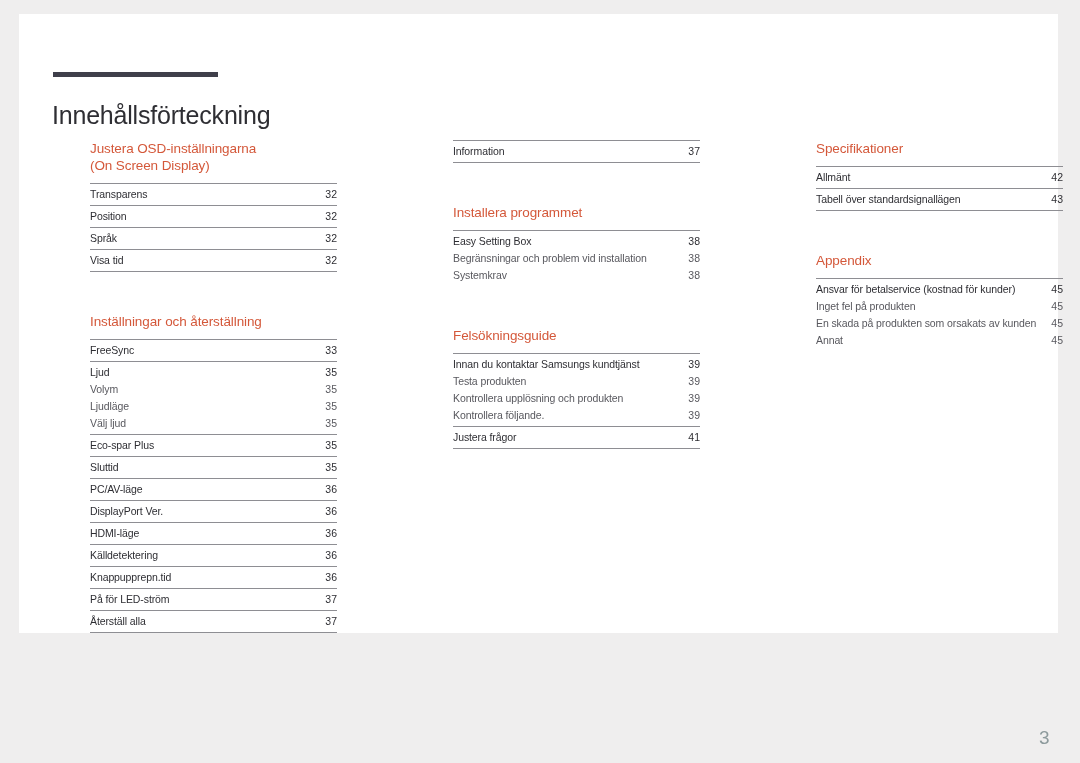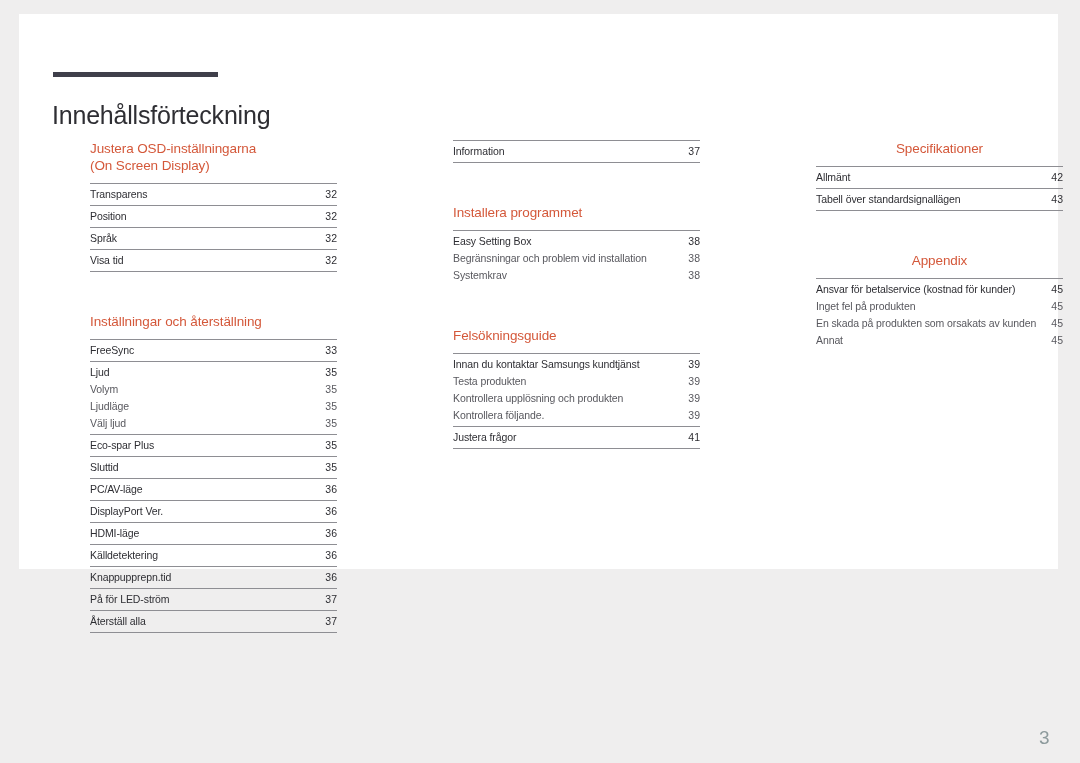--- a/index.html
+++ b/index.html
@@ -11,21 +11,21 @@
     height: 763px;
     background: #efeeee;
     font-family: "Liberation Sans", sans-serif;
     overflow: hidden;
   }
   .page {
     position: absolute;
     left: 19px;
     top: 14px;
     width: 1039px;
-    height: 555px;
+    height: 619px;
     background: #ffffff;
   }
 
   
   .title-bar {
     position: absolute;
     left: 34px;
     top: 58px;
     width: 165px;
     height: 5px;
@@ -43,21 +43,21 @@
   }
 
   
   .col {
     position: absolute;
     top: 126px;
     margin-left: 37px;
   }
   .col-1 { left: 34px;  width: 247px; }
   .col-2 { left: 397px; width: 247px; }
-  .col-3 { left: 760px; width: 247px; text-align: center; }
+  .col-3 { left: 760px; width: 247px; }
 
   
   .sec-heading {
     color: #d4583a;
     font-size: 13.5px;
     line-height: 17px;
     font-weight: 400;
     margin: 0 0 9px 0;
     letter-spacing: -0.1px;
   }

